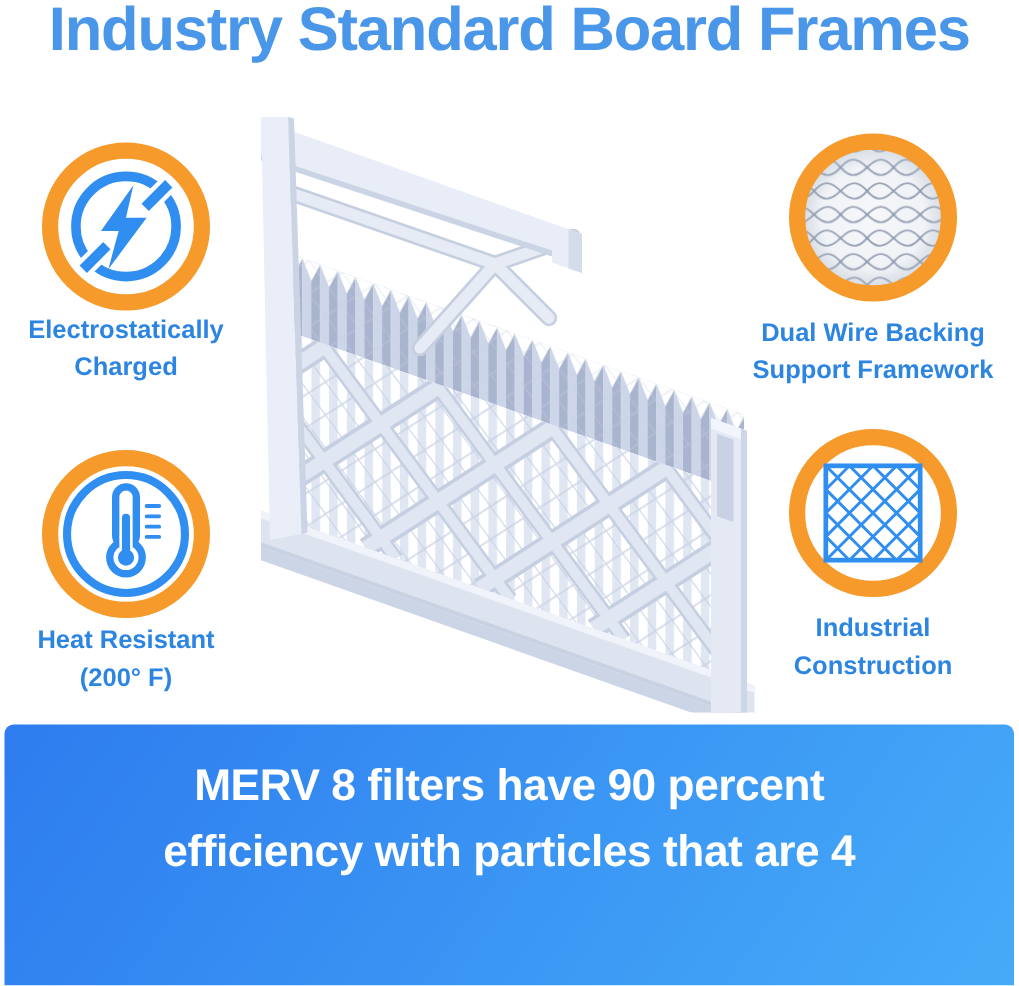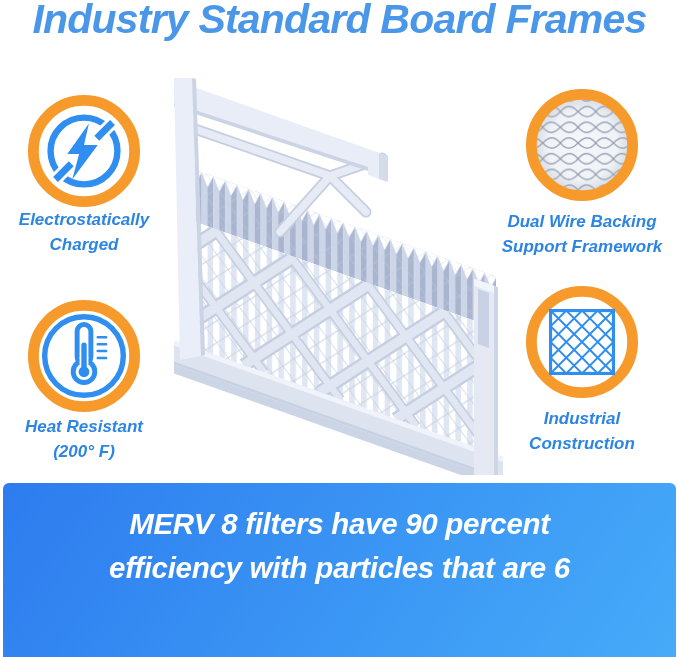--- a/index.html
+++ b/index.html
@@ -7,21 +7,20 @@
     --icon-blue:#2F8EF0;
     --title-blue:#4A96E8;
     --label-blue:#2D85E2;
     --banner-start:#2E7CEF;
     --banner-end:#47ACF9;
   }
   html,body{margin:0;padding:0;background:#fff;}
   .canvas{
     position:relative;width:679px;height:657px;overflow:hidden;background:#fff;
     font-family:"Liberation Sans",sans-serif;
-    font-style:italic;
   }
   .title{
     position:absolute;left:0;right:0;top:-7px;margin:0;text-align:center;
     font-size:41px;line-height:52px;font-weight:700;letter-spacing:-0.8px;
     color:var(--title-blue);
   }
   .badge{position:absolute;width:114px;height:114px;}
   .badge svg{display:block;width:114px;height:114px;}
   .feature-label{
     position:absolute;width:210px;text-align:center;
@@ -191,16 +190,16 @@
     <path d="M16,10 L230,86 L230,112 L210,105 L210,97 L16,33 Z" fill="#e9edf7"></path>
     <path d="M16,33 L210,97 L210,101 L16,37 Z" fill="#cbd4e4"></path>
     <path d="M221,83 L230,86 L230,112 L221,109 Z" fill="#d4dcea"></path>
 
     <polygon points="16,8 34,8 43,286 22,290" fill="#eaeef8"></polygon>
     <polygon points="34,8 38,9 47,285 43,286" fill="#cbd4e5"></polygon>
   </svg>
 
   <div class="banner">
     <div>MERV 8 filters have 90 percent</div>
-    <div>efficiency with particles that are 6</div>
+    <div>efficiency with particles that are 4</div>
   </div>
 
 </div>
 
 </body></html>

